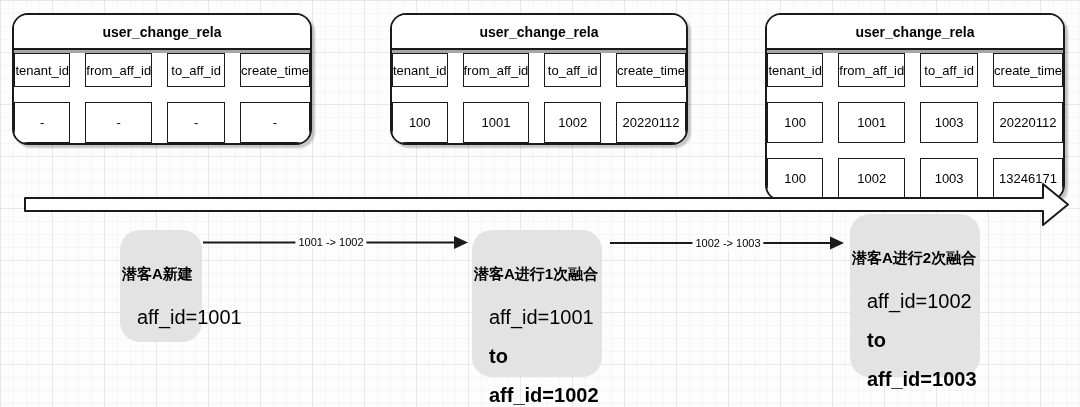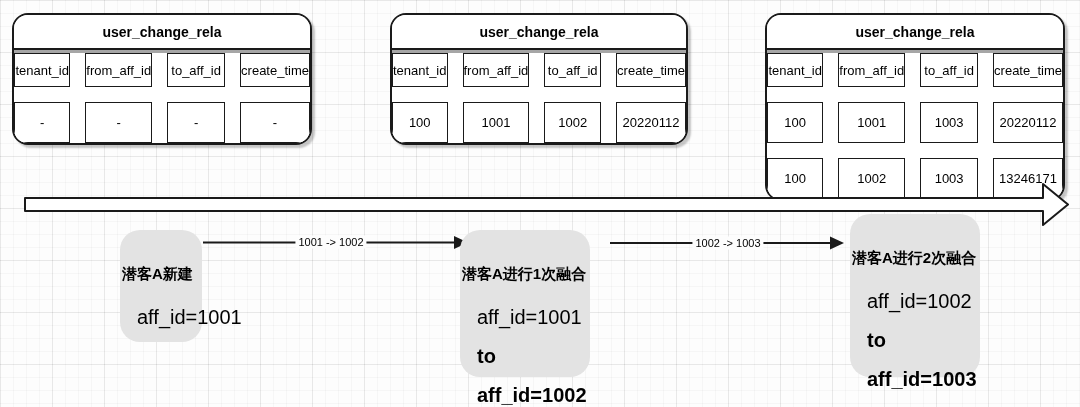--- a/index.html
+++ b/index.html
@@ -79,21 +79,21 @@
   #transition-label-1 { left: 331px; top: 242px; }
   #transition-label-2 { left: 728px; top: 243px; }
 
   
   .phasebox {
     position: absolute;
     background: #e3e3e3;
     border-radius: 20px;
   }
   #phase-1 { left: 120px; top: 230px; width: 82px;  height: 112px; }
-  #phase-2 { left: 460px; top: 230px; width: 130px; height: 147px; }
+  #phase-2 { left: 472px; top: 230px; width: 130px; height: 147px; }
   #phase-3 { left: 850px; top: 214px; width: 130px; height: 163px; }
 
   .phasebox .p-title {
     margin-top: 34px;
     padding-left: 2px;
     font-weight: bold;
     font-size: 15px;
     line-height: 20px;
     white-space: nowrap;
   }

